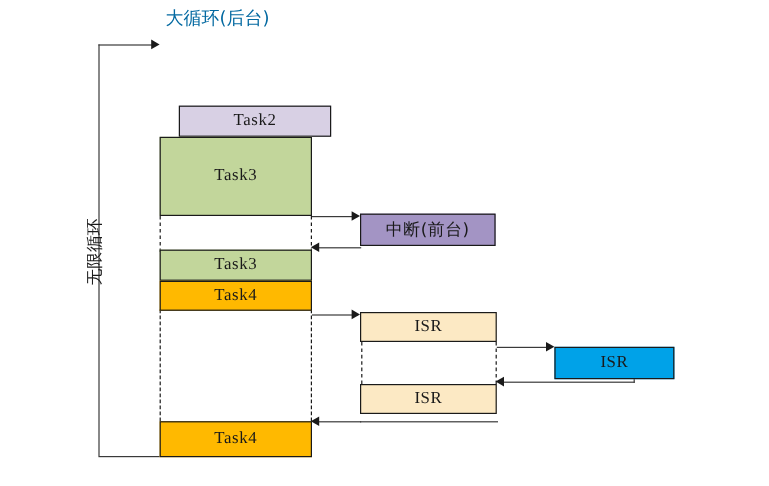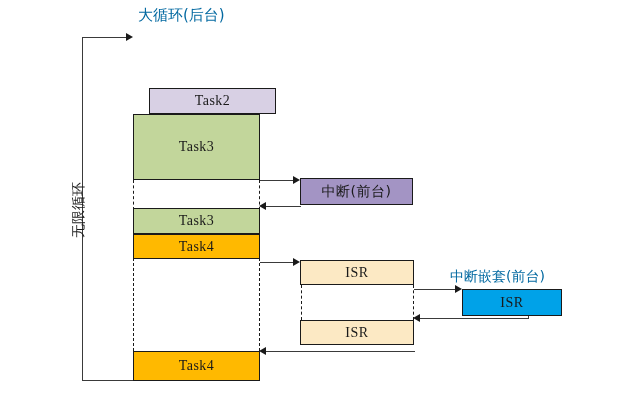--- a/index.html
+++ b/index.html
@@ -140,21 +140,20 @@
   <div class="dashed-v" style="left:301px; top:285px; height:35px;"></div>
   <div class="dashed-v" style="left:413px; top:285px; height:35px;"></div>
 
   <div class="line hline" style="left:260px; top:262px; width:38px;"></div>
   <div class="arrow-right" style="left:293px; top:258px;"></div>
 
   <div class="line hline" style="left:265px; top:351px; width:36px;"></div>
   <div class="line hline" style="left:300px; top:351px; width:115px;"></div>
   <div class="arrow-left" style="left:259px; top:347px;"></div>
 
-  <div class="label cn" style="left:450px; top:268px; font-size:14px;">中断嵌套(前台)</div>
 
   <div class="box" style="left:462px; top:289px; width:100px; height:27px; background:#00a2e8;">
     <span>ISR</span>
   </div>
 
   <div class="line hline" style="left:414px; top:289px; width:46px;"></div>
   <div class="arrow-right" style="left:455px; top:285px;"></div>
 
   <div class="line hline" style="left:419px; top:318px; width:110px;"></div>
   <div class="line vline" style="left:528px; top:316px; height:3px;"></div>

